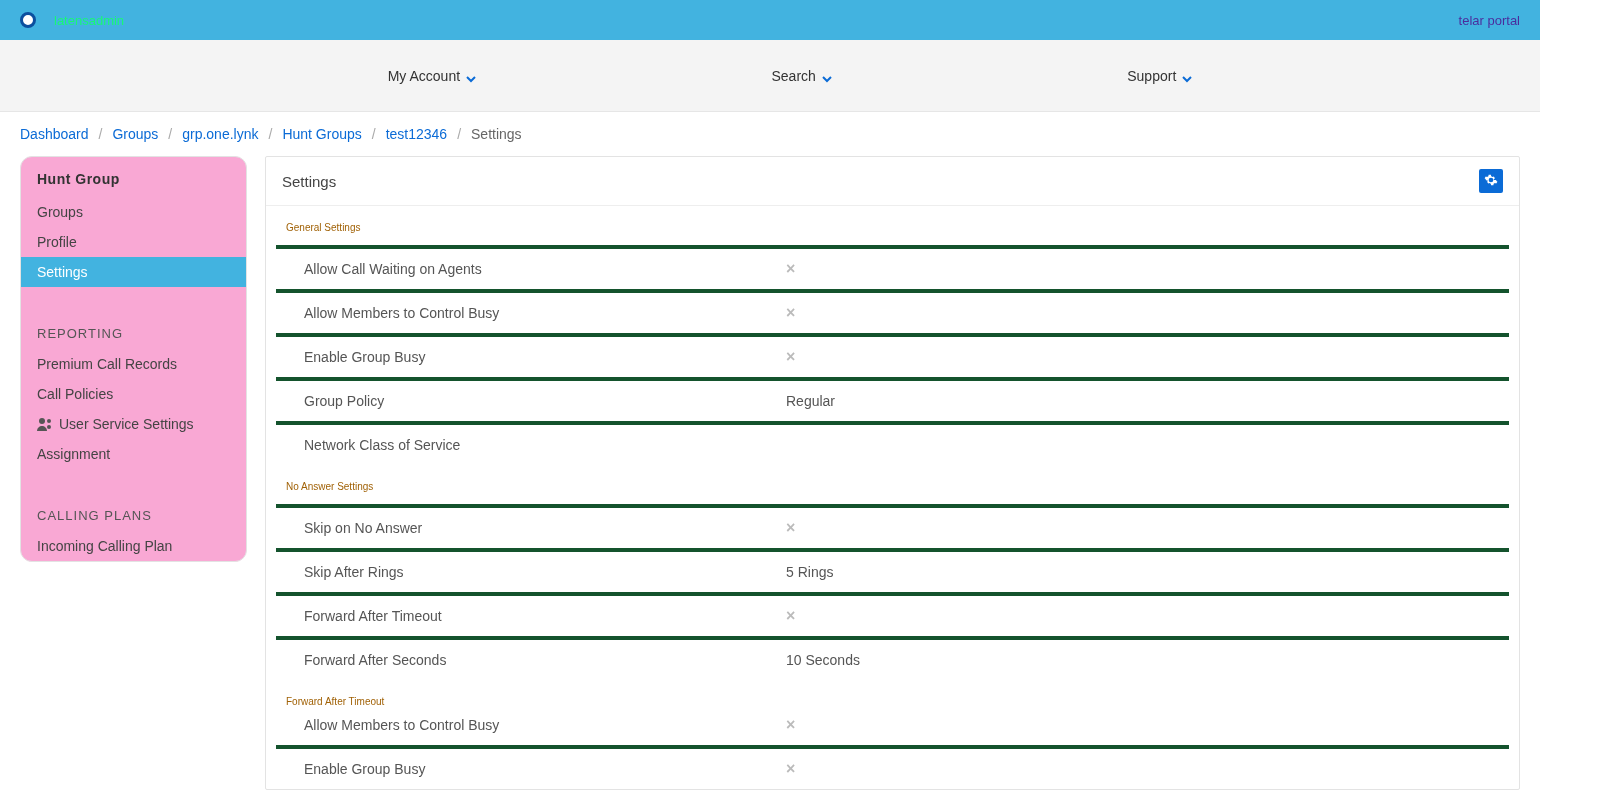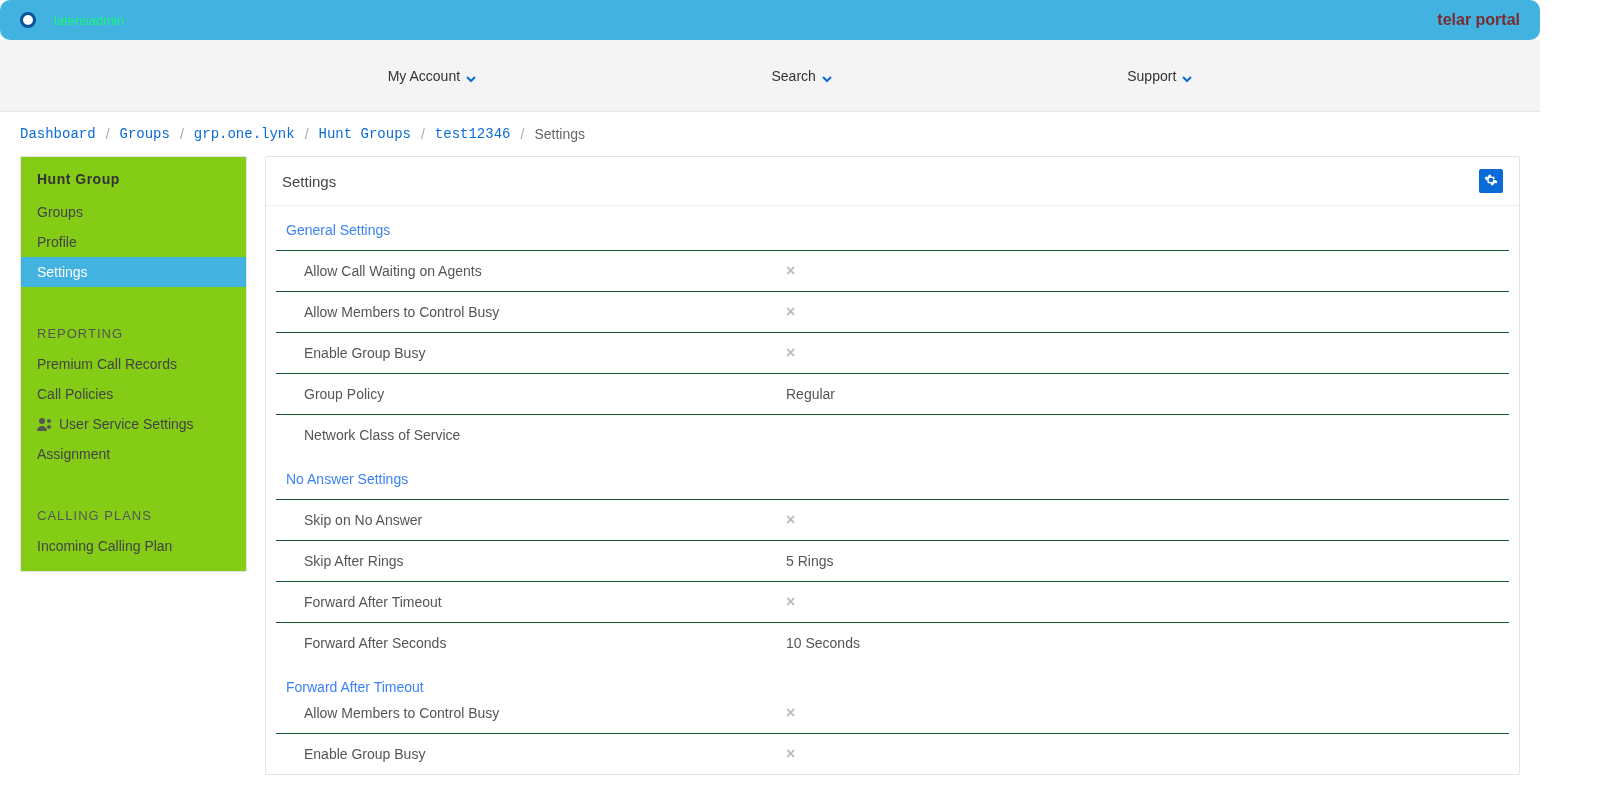--- a/index.html
+++ b/index.html
@@ -14,30 +14,29 @@
 .page { width: 1540px; }
 
 
 .topbar {
   height: 40px;
   background: #42b3e0;
   display: flex;
   align-items: center;
   padding: 0 20px;
   justify-content: space-between;
-  border-radius: 10px;
 }
 .topbar-left { display: flex; align-items: center; }
 .logo {
   width: 16px; height: 16px; border-radius: 50%;
   border: 3px solid #0b4f9e; background: #fff;
   margin-right: 18px;
 }
 .logo-label { color: #14ff6b; font-size: 13px; font-weight: 500; opacity: .9; }
-.topbar-right a { color: #7f1d1d; font-size: 16px; font-weight: 700; text-decoration: none; opacity: .9; }
+.topbar-right a { color: #4c1d95; font-size: 13px; font-weight: 400; text-decoration: none; opacity: .9; }
 
 
 .secnav {
   background: #f4f4f4;
   border-bottom: 1px solid #e6e6e6;
   height: 72px;
   display: flex;
   align-items: center;
 }
 .secnav-inner {
@@ -55,32 +54,31 @@
 .chev svg { width: 10px; height: 10px; stroke: #0b6bd6; stroke-width: 2; fill: none; }
 
 
 .crumbs {
   padding: 14px 20px;
   font-size: 14px;
   display: flex;
   gap: 10px;
   align-items: center;
 }
-.crumbs a { color: #0b6bd6; text-decoration: none; font-family: Liberation Mono, monospace; }
+.crumbs a { color: #0b6bd6; text-decoration: none; }
 .crumbs .sep { color: #aaa; }
 .crumbs .current { color: #666; }
 
 
 .layout { display: flex; gap: 18px; padding: 0 20px 20px; align-items: flex-start; }
 .sidebar {
   width: 227px;
   border: 1px solid #e3e3e3;
-  border-radius: 2px;
-  background: #84cc16;
-  padding-bottom: 10px;
+  border-radius: 12px;
+  background: #f9a8d4;
 }
 .sidebar h3 {
   font-size: 14px; font-weight: 600; letter-spacing: .5px;
   padding: 14px 16px 10px;
 }
 .side-heading {
   font-size: 13px; letter-spacing: 1px; font-weight: 500;
   padding: 14px 16px 8px; color: #555; margin-top: 25px;
 }
 .side-item {
@@ -107,26 +105,26 @@
   border-bottom: 1px solid #eee;
 }
 .panel-title { font-size: 15px; color: #444; }
 .gear-btn {
   width: 24px; height: 24px; background: #0b6bd6; border-radius: 2px;
   display: flex; align-items: center; justify-content: center; cursor: pointer;
 }
 .gear-btn svg { width: 14px; height: 14px; fill: #fff; }
 
 .section-title {
-  padding: 16px 20px 12px; font-size: 14px; color: #3b82f6;
+  padding: 16px 20px 12px; font-size: 10px; color: #a16207;
 }
 .row {
   display: flex;
   padding: 12px 20px;
-  border-top: 1px solid #14532d;
+  border-top: 4px solid #14532d;
   font-size: 14px;
   color: #555;
   margin: 0 10px;
 }
 .row .label { width: 490px; padding-left: 8px; }
 .row .value { flex: 1; color: #555; }
 .x-icon { color: #bbb; font-size: 16px; font-weight: 600; line-height: 1; }
 .sub-rows { margin-top: -4px; }
 </style>
 </head>

